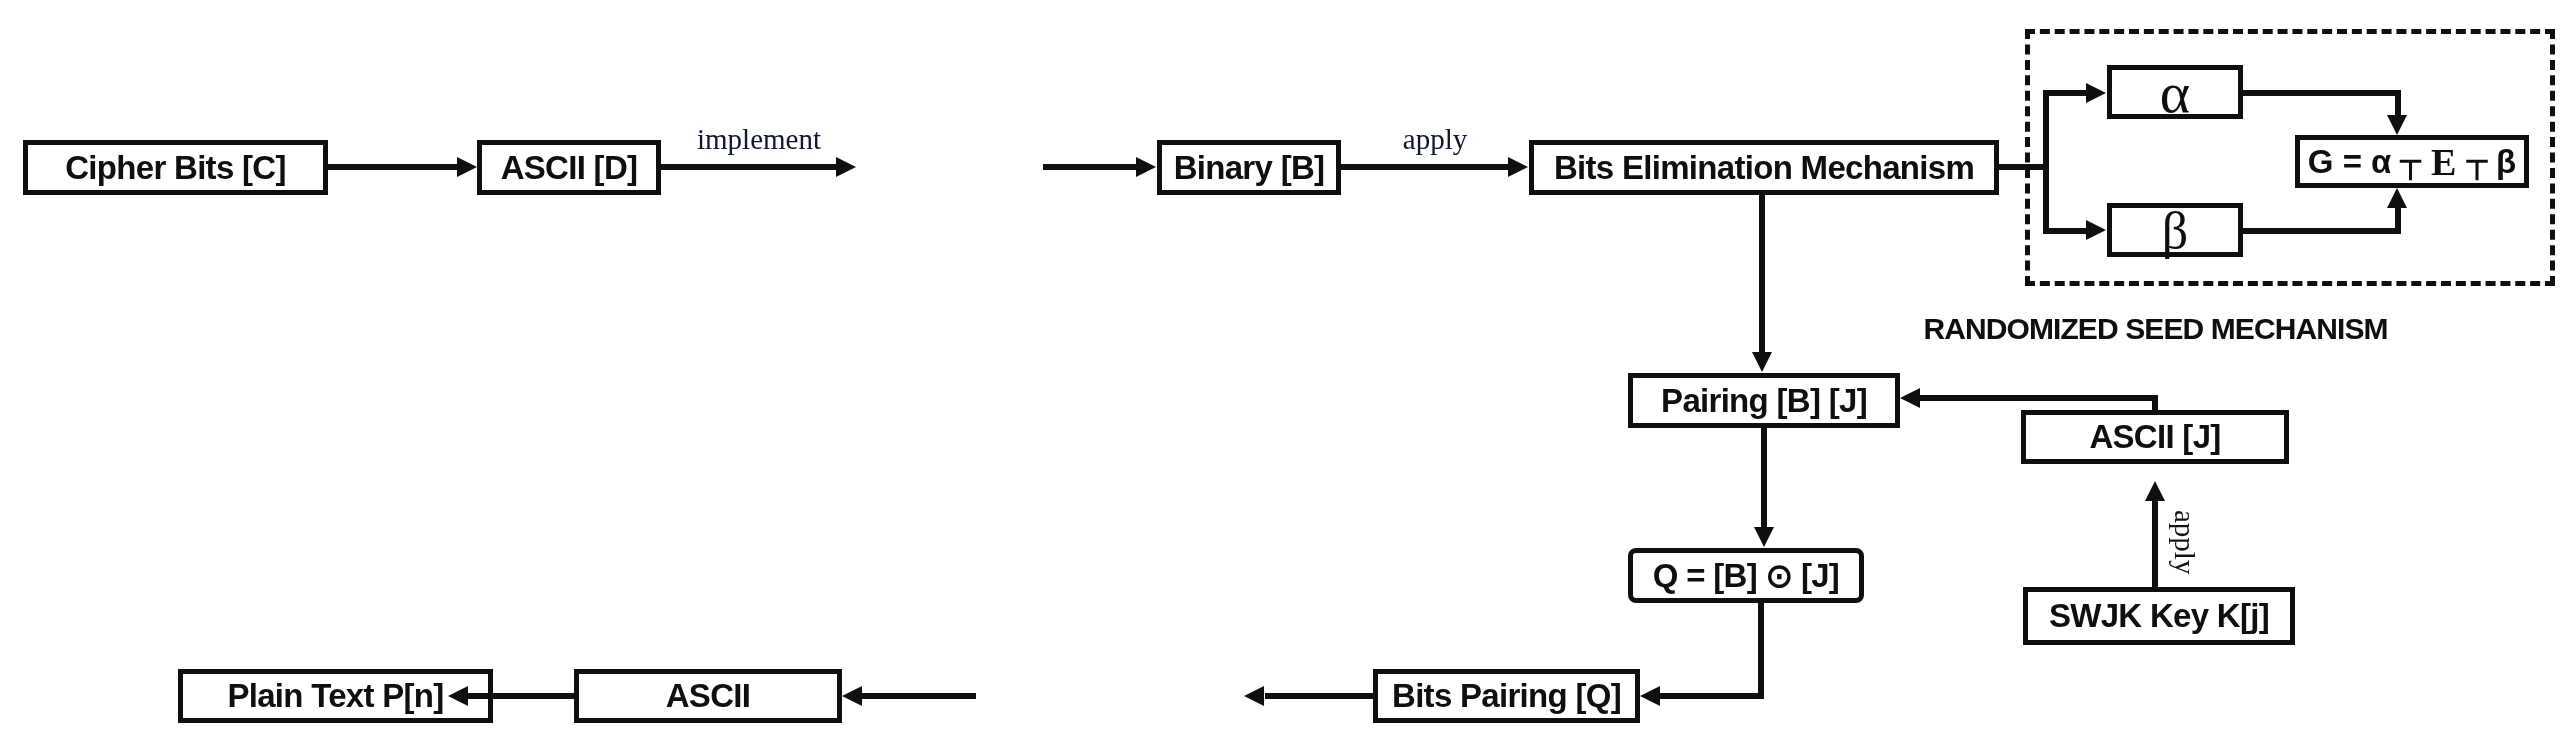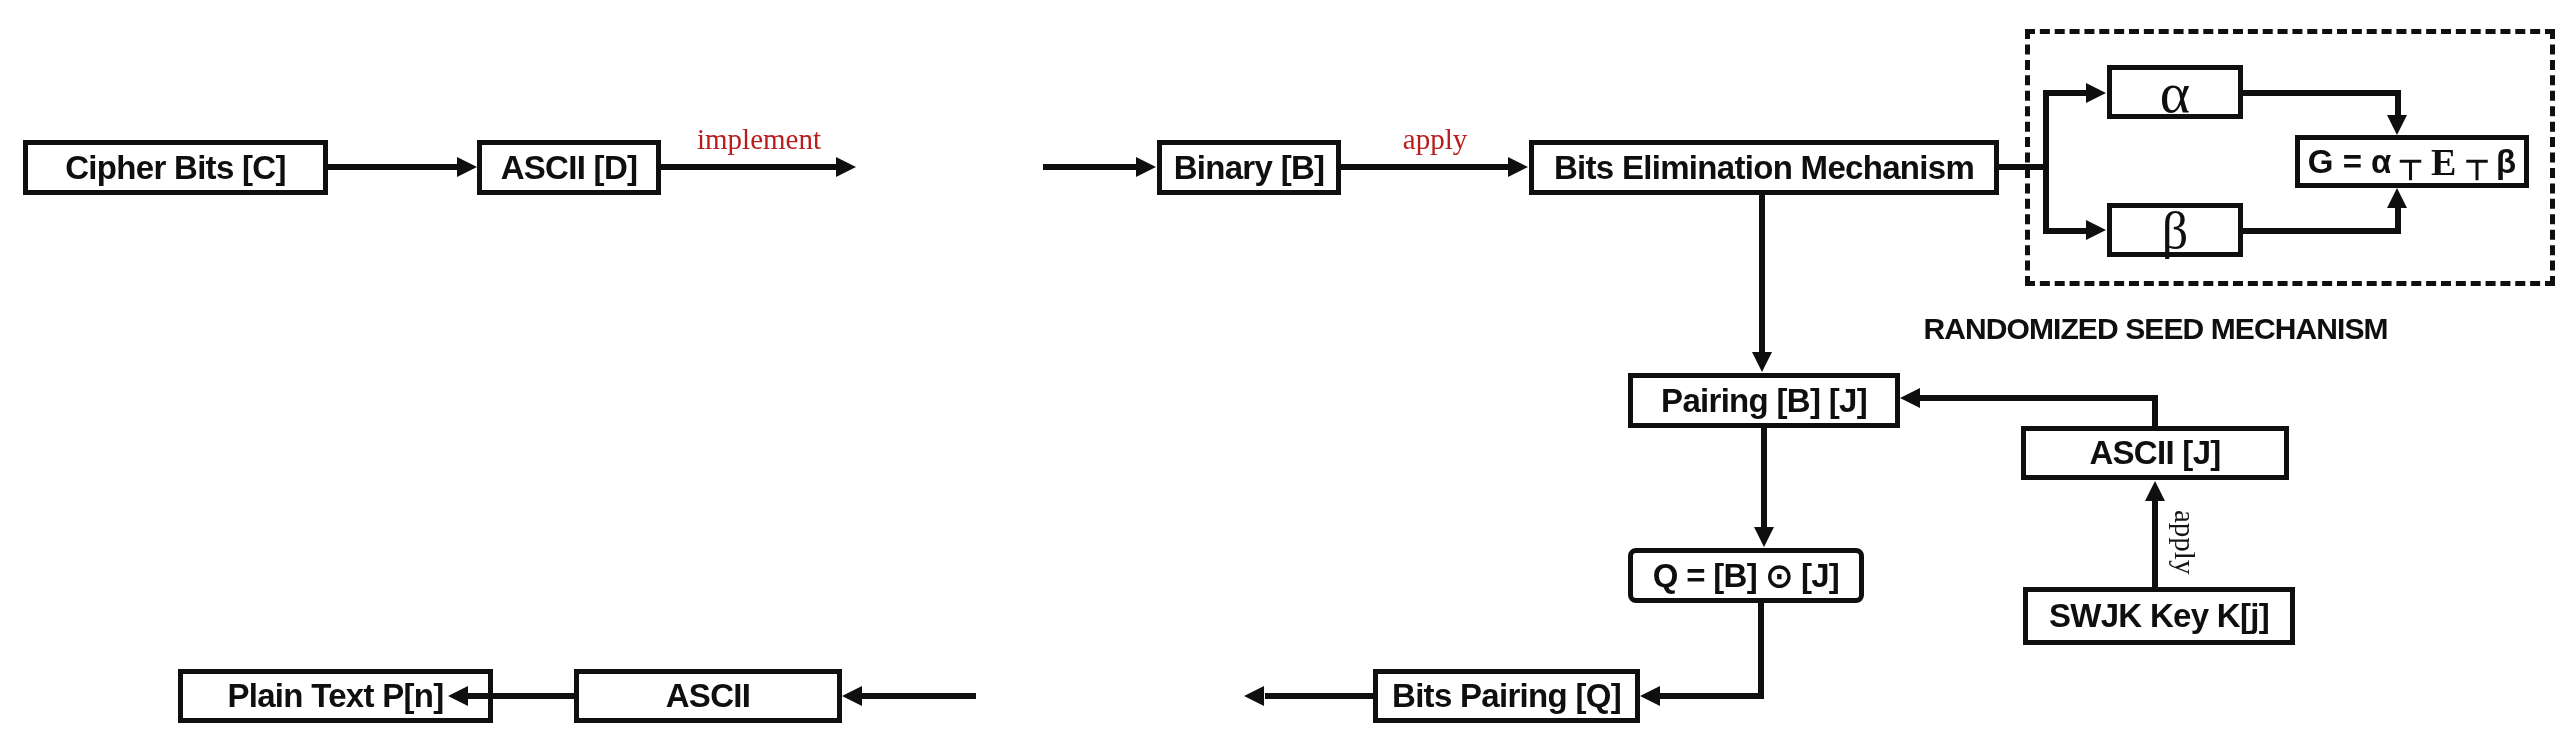--- a/index.html
+++ b/index.html
@@ -23,21 +23,21 @@
   .hline{position:absolute;height:5.8px;background:#0f0f0f;}
   .vline{position:absolute;width:5.8px;background:#0f0f0f;}
   .ah{position:absolute;width:0;height:0;border-style:solid;}
   .ah-right{border-width:10.2px 0 10.2px 20.3px;border-color:transparent transparent transparent #0f0f0f;}
   .ah-left{border-width:10.2px 20.3px 10.2px 0;border-color:transparent #0f0f0f transparent transparent;}
   .ah-down{border-width:20.3px 10.2px 0 10.2px;border-color:#0f0f0f transparent transparent transparent;}
   .ah-up{border-width:0 10.2px 20.3px 10.2px;border-color:transparent transparent #0f0f0f transparent;}
   .elabel{
     position:absolute;
     font-family:"Liberation Serif",serif;
-    font-size:29px;text-align:center;color:#b91c1c;
+    font-size:29px;text-align:center;color:#0f172a;
   }
   .vlabel{
     position:absolute;
     font-family:"Liberation Serif",serif;
     font-size:29px;color:#141414;
     writing-mode:vertical-rl;
   }
   .dashedbox{
     position:absolute;
     box-sizing:border-box;
@@ -141,21 +141,21 @@
   <div class="ah ah-down" style="left:1752px;top:352px;"></div>
 
   <div class="box" style="left:1628px;top:373px;width:272px;height:55px;">
     <span>Pairing [B] [J]</span>
   </div>
 
   <div class="ah ah-left" style="left:1900px;top:388px;"></div>
   <div class="hline" style="left:1920px;top:395px;width:238px;"></div>
   <div class="vline" style="left:2152px;top:395px;height:34px;"></div>
 
-  <div class="box" style="left:2021px;top:426px;width:268px;height:54px;">
+  <div class="box" style="left:2021px;top:410px;width:268px;height:54px;">
     <span>ASCII [J]</span>
   </div>
 
   <div class="ah ah-up" style="left:2145px;top:481px;"></div>
   <div class="vline" style="left:2152px;top:500px;height:88px;"></div>
   <div class="vlabel" style="left:2168px;top:510px;">apply</div>
 
   <div class="box" style="left:2023px;top:587px;width:272px;height:58px;">
     <span>SWJK Key K[j]</span>
   </div>

